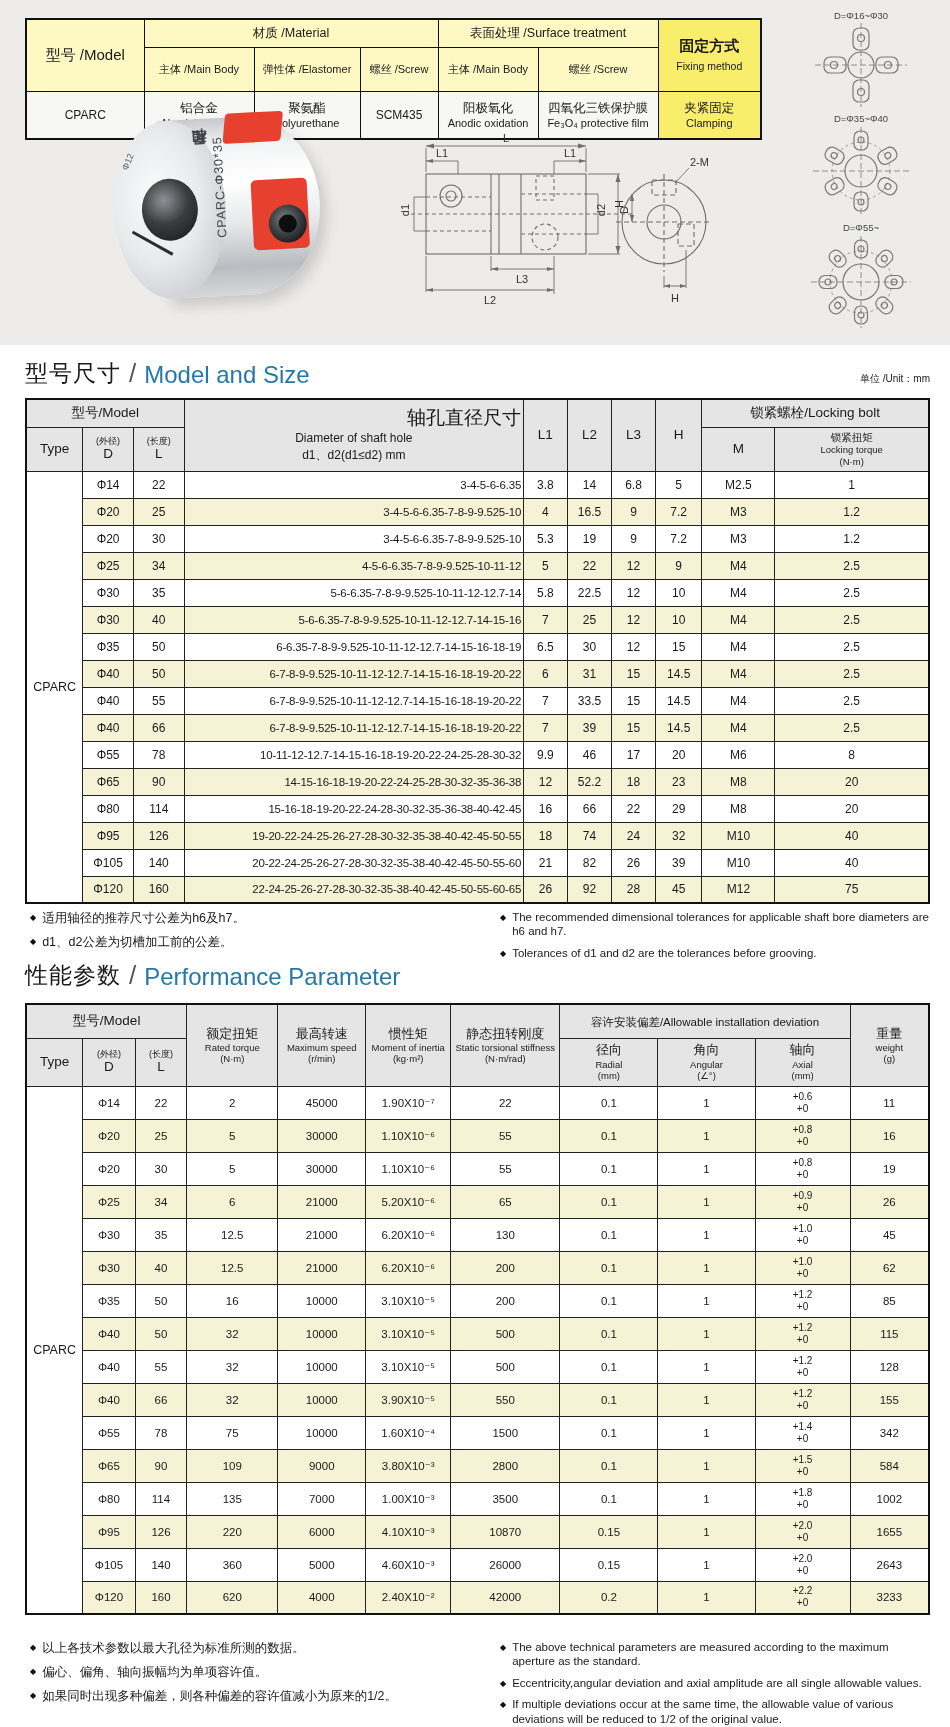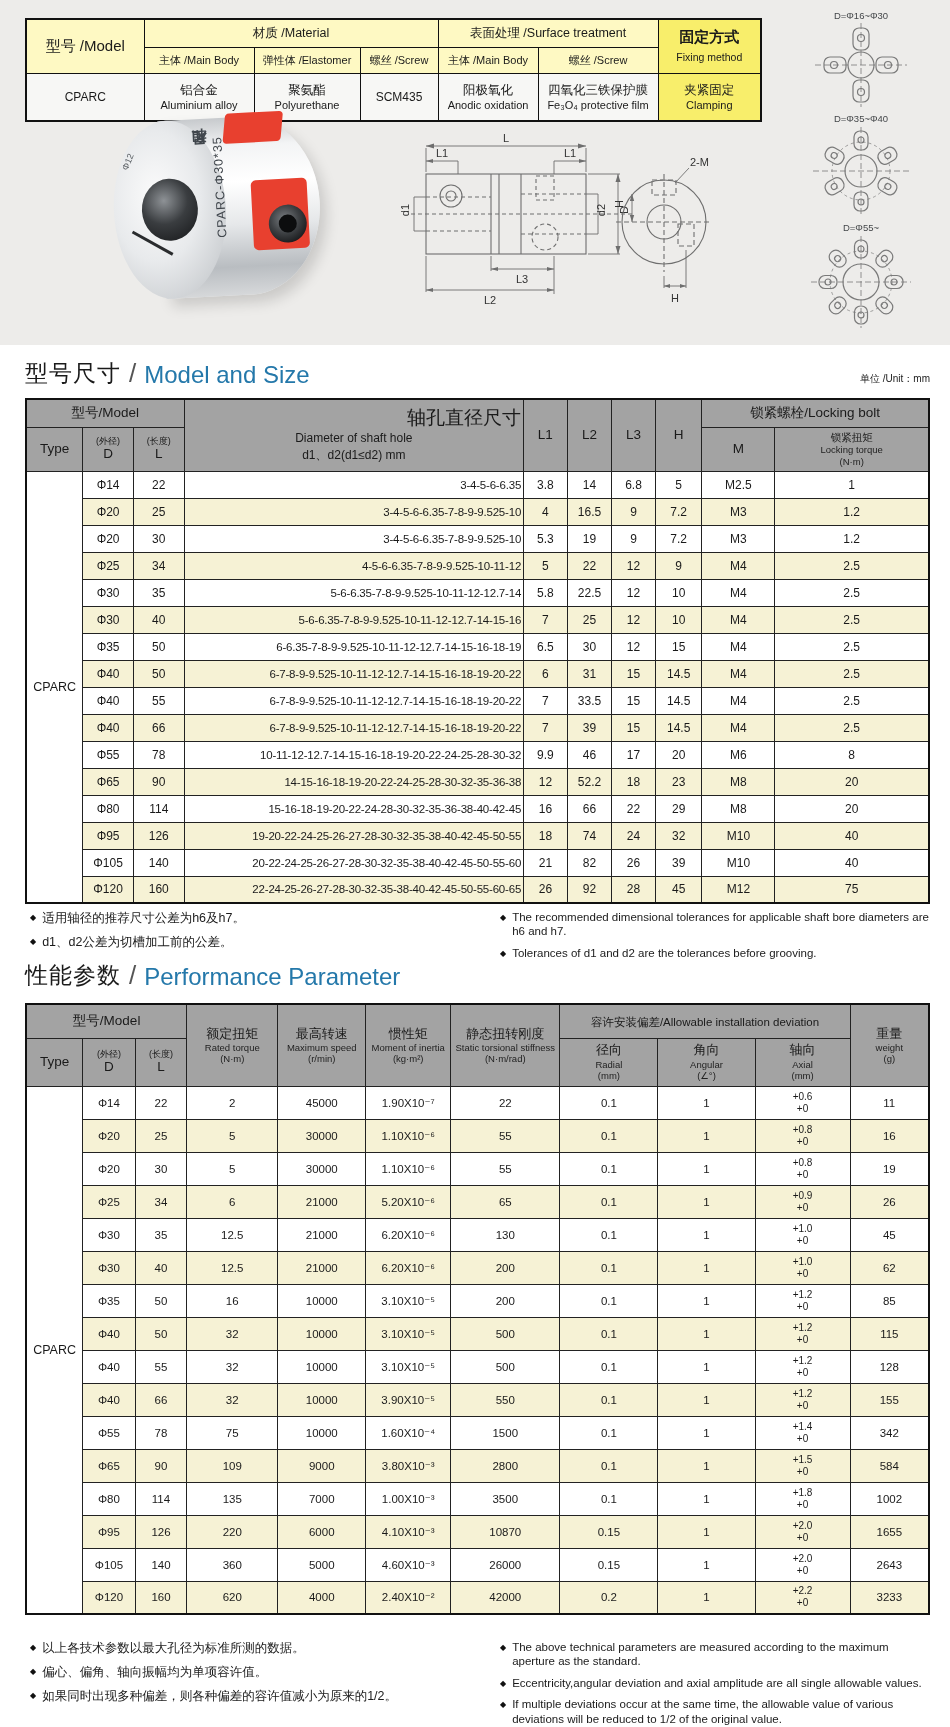--- a/index.html
+++ b/index.html
@@ -9,21 +9,21 @@
   
   .top-area{position:absolute;left:0;top:0;width:950px;height:345px;background:#edecea;}
 
   
   table{border-collapse:collapse;table-layout:fixed;}
   .spec-table{position:absolute;left:25px;top:18px;width:735px;border:2px solid #111;}
   .spec-table th,.spec-table td{border:1px solid #111;text-align:center;vertical-align:middle;padding:1px 2px;font-weight:normal;overflow:hidden;}
   .spec-table .hdr{background:#fef9c3;}
   .spec-table .h-big{font-size:15px;}
   .spec-table .h-mid{font-size:12.5px;}
-  .spec-table .h-sub{font-size:11px;height:26px;}
+  .spec-table .h-sub{font-size:11px;height:44px;}
   .spec-table .r1{height:28px;}
   .spec-table .data td{height:44px;background:#f7f7f5;font-size:12px;}
   .yellow{background:#f8ee6b !important;}
   .fix-cn{font-size:15px;font-weight:bold;}
   .fix-en{font-size:10.5px;}
   .cell2 .cn{display:block;font-size:12.5px;}
   .cell2 .en{display:block;font-size:11px;}
 
   
   .photo{position:absolute;left:110px;top:110px;width:225px;height:200px;}
@@ -57,21 +57,21 @@
   
   .sec-title{position:absolute;left:25px;width:905px;display:flex;align-items:flex-end;}
   .t-cn{font-size:23px;color:#1a1a1a;letter-spacing:1px;}
   .t-div{font-size:26px;color:#555;margin:0 8px;}
   .t-en{font-size:24px;color:#2478aa;}
   .t-unit{margin-left:auto;font-size:10px;color:#222;padding-bottom:3px;}
 
   
   .data-table{position:absolute;left:25px;width:905px;border:2px solid #111;}
   .data-table th,.data-table td{border:1px solid #222;text-align:center;vertical-align:middle;font-weight:normal;padding:0 2px;overflow:hidden;}
-  .data-table thead th{background:#a3a3a3;margin-top:29px;}
+  .data-table thead th{background:#e5e5e5;margin-top:29px;}
   .data-table td{font-size:12px;background:#ffffff;}
   .data-table tr.alt td{background:#f6f2d5;}
   .data-table td.type-cell{background:#ffffff !important;font-size:12.5px;}
   .hcn{font-size:13px;display:block;line-height:1.25;}
   .hen{font-size:9.5px;display:block;line-height:1.2;color:#222;}
   .hsm{font-size:9px;display:block;line-height:1.2;}
   .hbig{font-size:13.5px;display:block;line-height:1.2;}
   .size-table td.holes{text-align:right;padding-left:5px;font-size:11.5px;letter-spacing:-0.2px;}
   .size-table tbody tr{height:27px;}
   .size-table .hr1{height:28px;}

